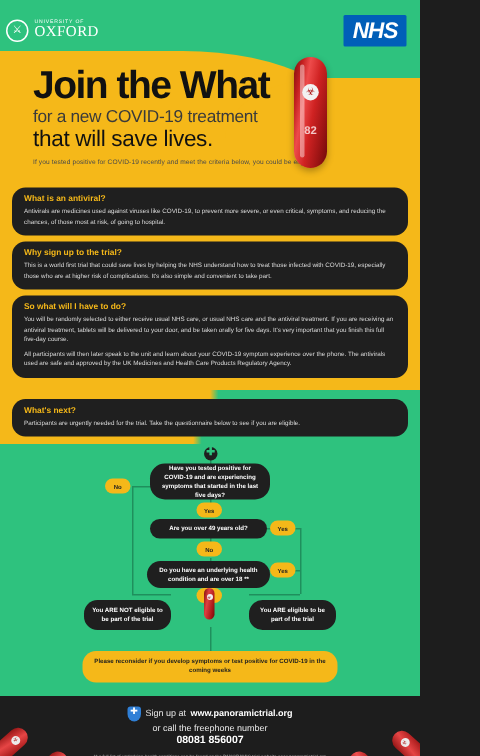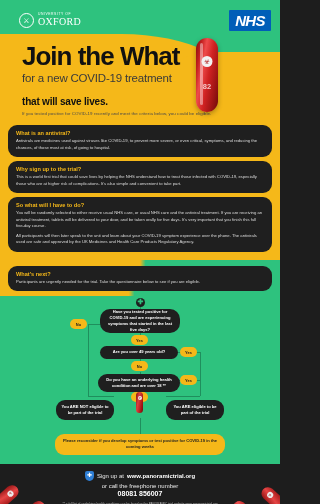--- a/index.html
+++ b/index.html
@@ -32,21 +32,21 @@
     border-bottom-right-radius: 40px 30px;
   }
   .hero-yellow2 {
     position: absolute;
     left: 150px; top: 52px;
     width: 138px; height: 78px;
     background: #f5b819;
     border-top-left-radius: 70px 40px;
   }
   .ox-logo {
-    position: absolute; left: 19px; top: 13px;
+    position: absolute; left: 4px; top: 13px;
     display: flex; align-items: center; gap: 4px;
     z-index: 5;
   }
   .ox-crest {
     width: 15px; height: 15px; border-radius: 50%;
     border: 1.1px solid #ffffff;
     display: flex; align-items: center; justify-content: center;
   }
   .ox-crest span { font-size: 7px; color: #fff; line-height: 1; }
   .ox-txt { line-height: 1.05; }
@@ -63,21 +63,21 @@
     padding: 2px 6px 2px 6px;
     border-radius: 1px;
     z-index: 5;
   }
   .hero-text { position: absolute; left: 22px; top: 44px; z-index: 4; }
   .h-title {
     font-size: 26px; font-weight: bold; color: #111;
     letter-spacing: -1px; line-height: .98;
   }
   .h-sub1 { font-size: 11.5px; color: #3a3a3a; margin-top: 3px; letter-spacing: -.2px; }
-  .h-sub2 { font-size: 10px; color: #111; font-weight: bold; letter-spacing: -.2px; margin-top: 12px; }
+  .h-sub2 { font-size: 15px; color: #111; font-weight: normal; letter-spacing: -.2px; }
   .h-note { font-size: 4.4px; color: #4a4a4a; margin-top: 4px; letter-spacing: .08px; }
 
   .capsule {
     position: absolute; left: 196px; top: 38px;
     width: 22px; height: 74px; z-index: 6;
     border-radius: 11px;
     background: linear-gradient(100deg,#7c0d0d 0%,#c42020 18%,#ee4b4b 33%,#cf2222 55%,#9c1414 80%,#6e0a0a 100%);
     box-shadow: 0 2px 5px rgba(0,0,0,.3);
   }
   .cap-shine {

